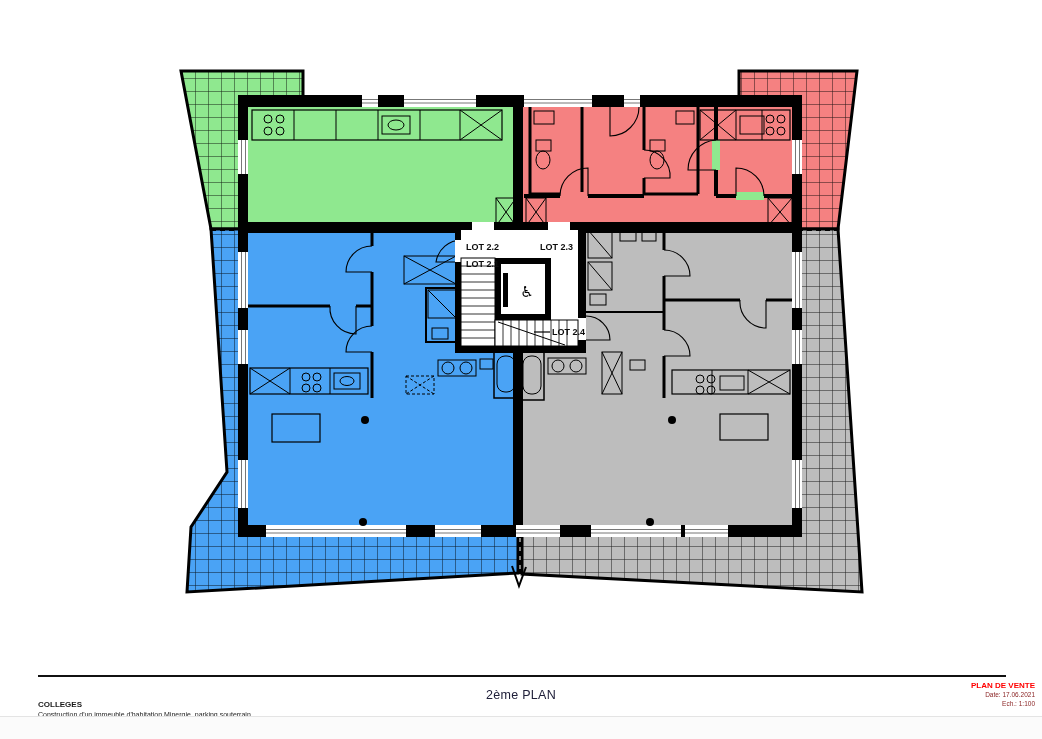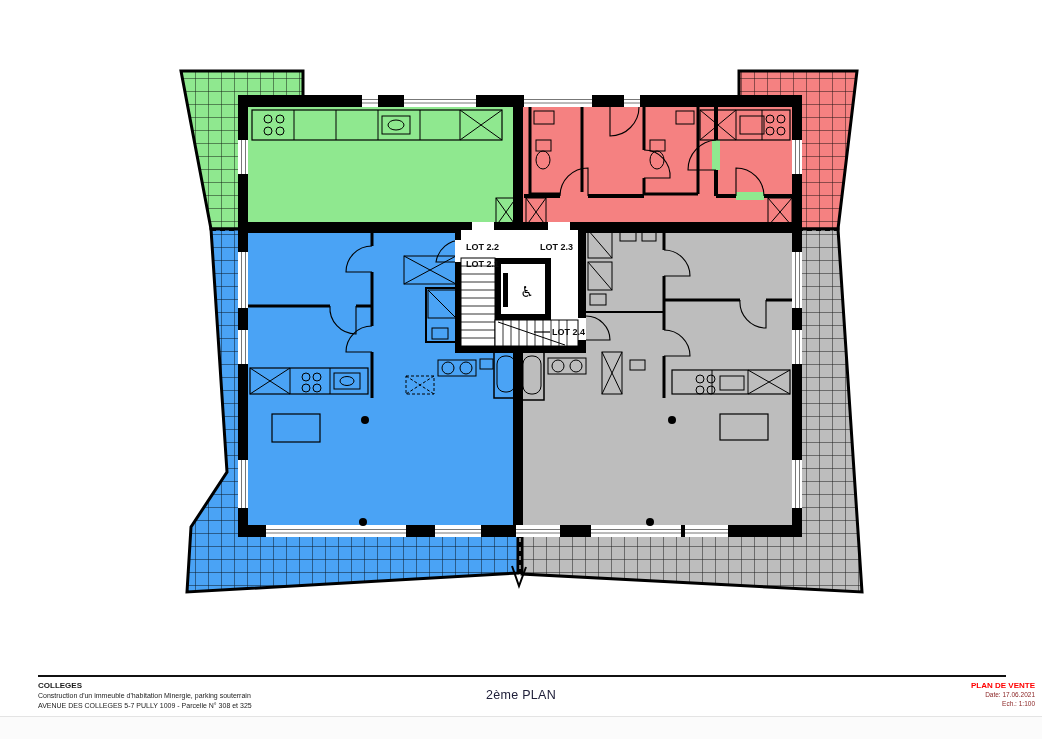--- a/index.html
+++ b/index.html
@@ -3,21 +3,21 @@
 <meta charset="utf-8">
 <style>
   html,body{margin:0;padding:0;background:#ffffff;}
   .page{position:relative;width:1042px;height:739px;background:#ffffff;overflow:hidden;
         font-family:"Liberation Sans", sans-serif;}
   .plan-svg{position:absolute;left:0;top:0;}
   .lot-label{font-family:"Liberation Sans", sans-serif;font-weight:bold;font-size:9px;fill:#0d0d0d;}
   .wheelchair{font-family:"DejaVu Sans", sans-serif;font-size:15px;fill:#000;}
   .tb-rule{position:absolute;left:38px;right:36px;top:675px;height:2px;background:#111;}
   .page-edge{position:absolute;left:0;right:0;top:716px;height:23px;background:#fbfbfb;border-top:1px solid #e4e4e4;}
-  .tb-left{position:absolute;left:38px;top:681px;color:#1a1a1a;}
+  .tb-left{position:absolute;left:38px;top:700px;color:#1a1a1a;}
   .tb-left .name{font-size:8px;font-weight:bold;line-height:10px;}
   .tb-left .line{font-size:7px;line-height:9.5px;color:#222;}
   .tb-center{position:absolute;left:0;right:0;top:688px;text-align:center;
              font-size:12.5px;color:#20203a;letter-spacing:0.3px;}
   .tb-right{position:absolute;right:7px;top:681px;text-align:right;}
   .tb-right .stamp-title{font-size:8px;font-weight:bold;color:#ff0000;line-height:10px;}
   .tb-right .stamp-line{font-size:6.5px;color:#8b2525;line-height:8.5px;}
 </style>
 </head>
 <body>

